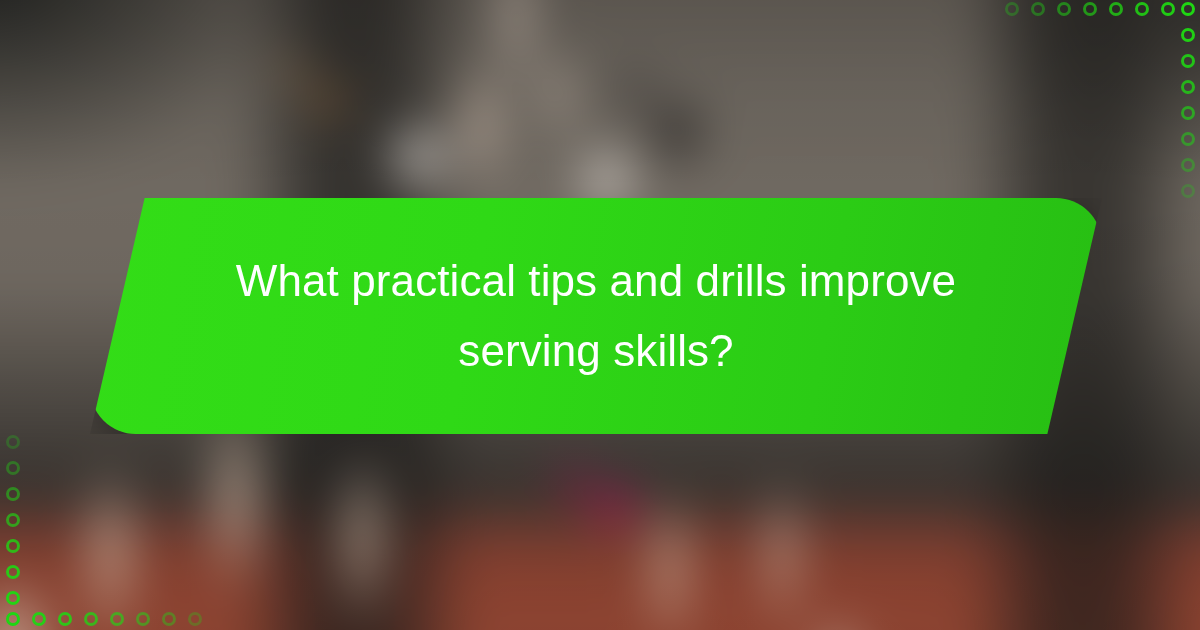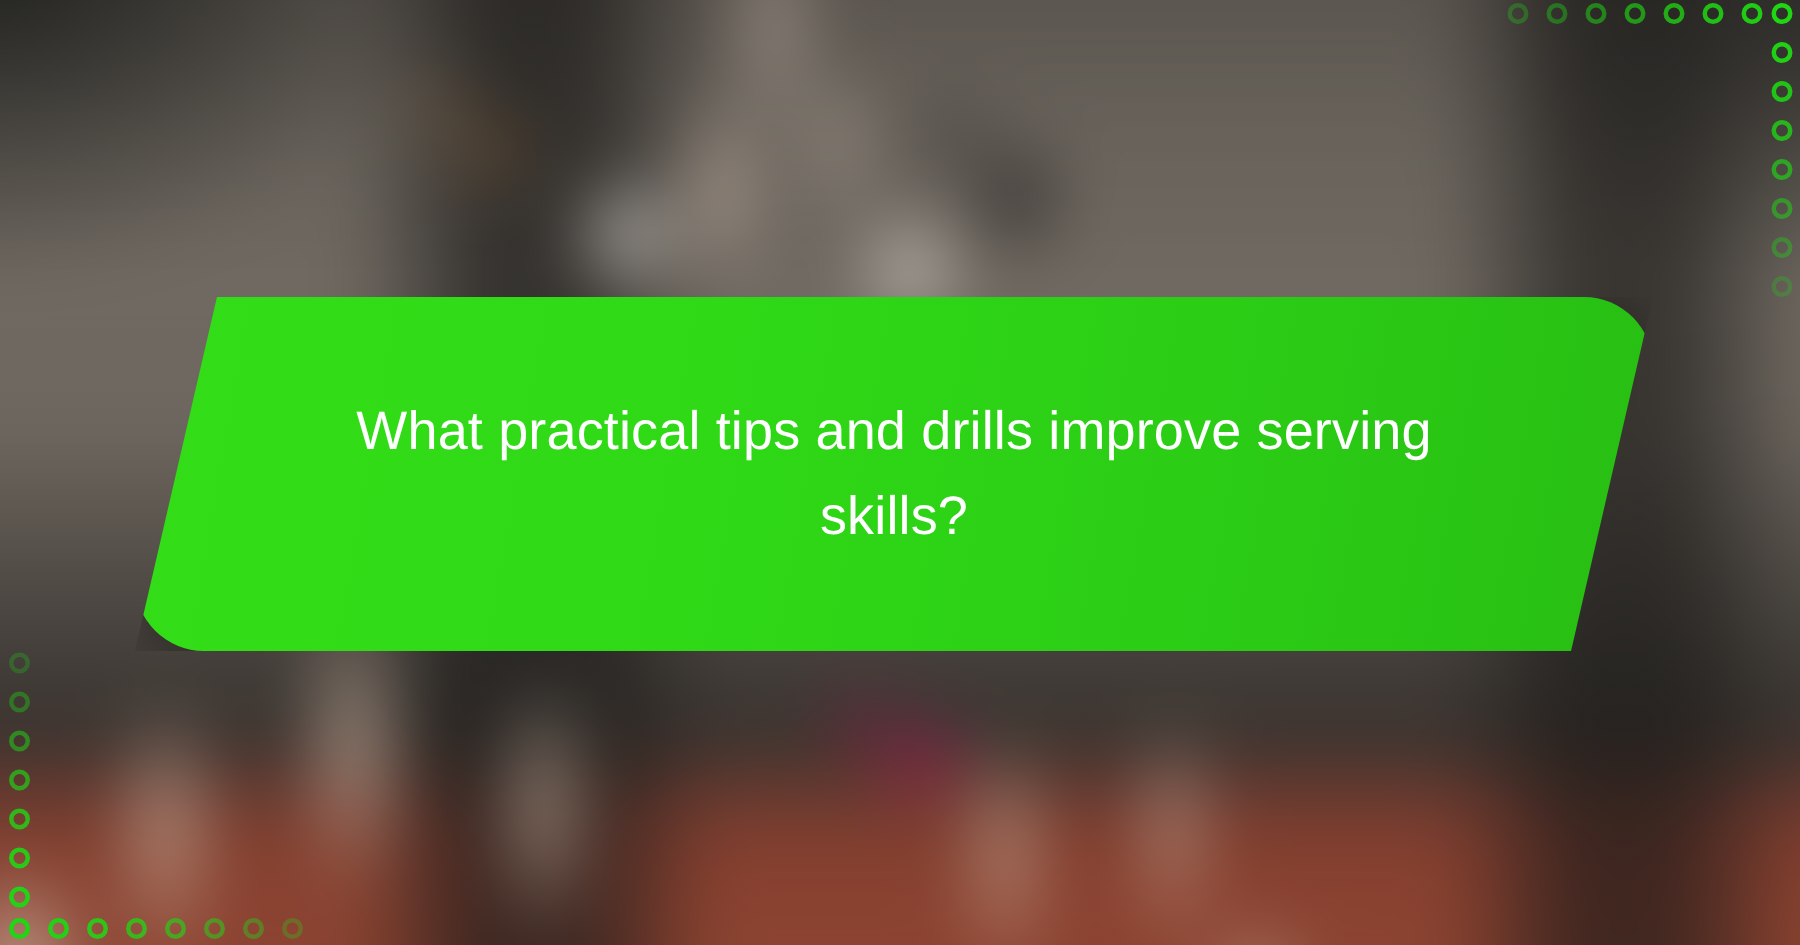--- a/index.html
+++ b/index.html
@@ -126,21 +126,21 @@
   .card-inner {
     position:absolute; inset:0;
     display:flex;
     align-items:center;
     justify-content:center;
     padding:26px 120px;
   }
 
   .card-title {
     color:#ffffff;
-    font-size:36px;
+    font-size:44px;
     font-weight:400;
     line-height:1.58;
     text-align:center;
     letter-spacing:.1px;
     max-width:790px;
     text-rendering:optimizeLegibility;
   }
 </style>
 </head>
 <body>

